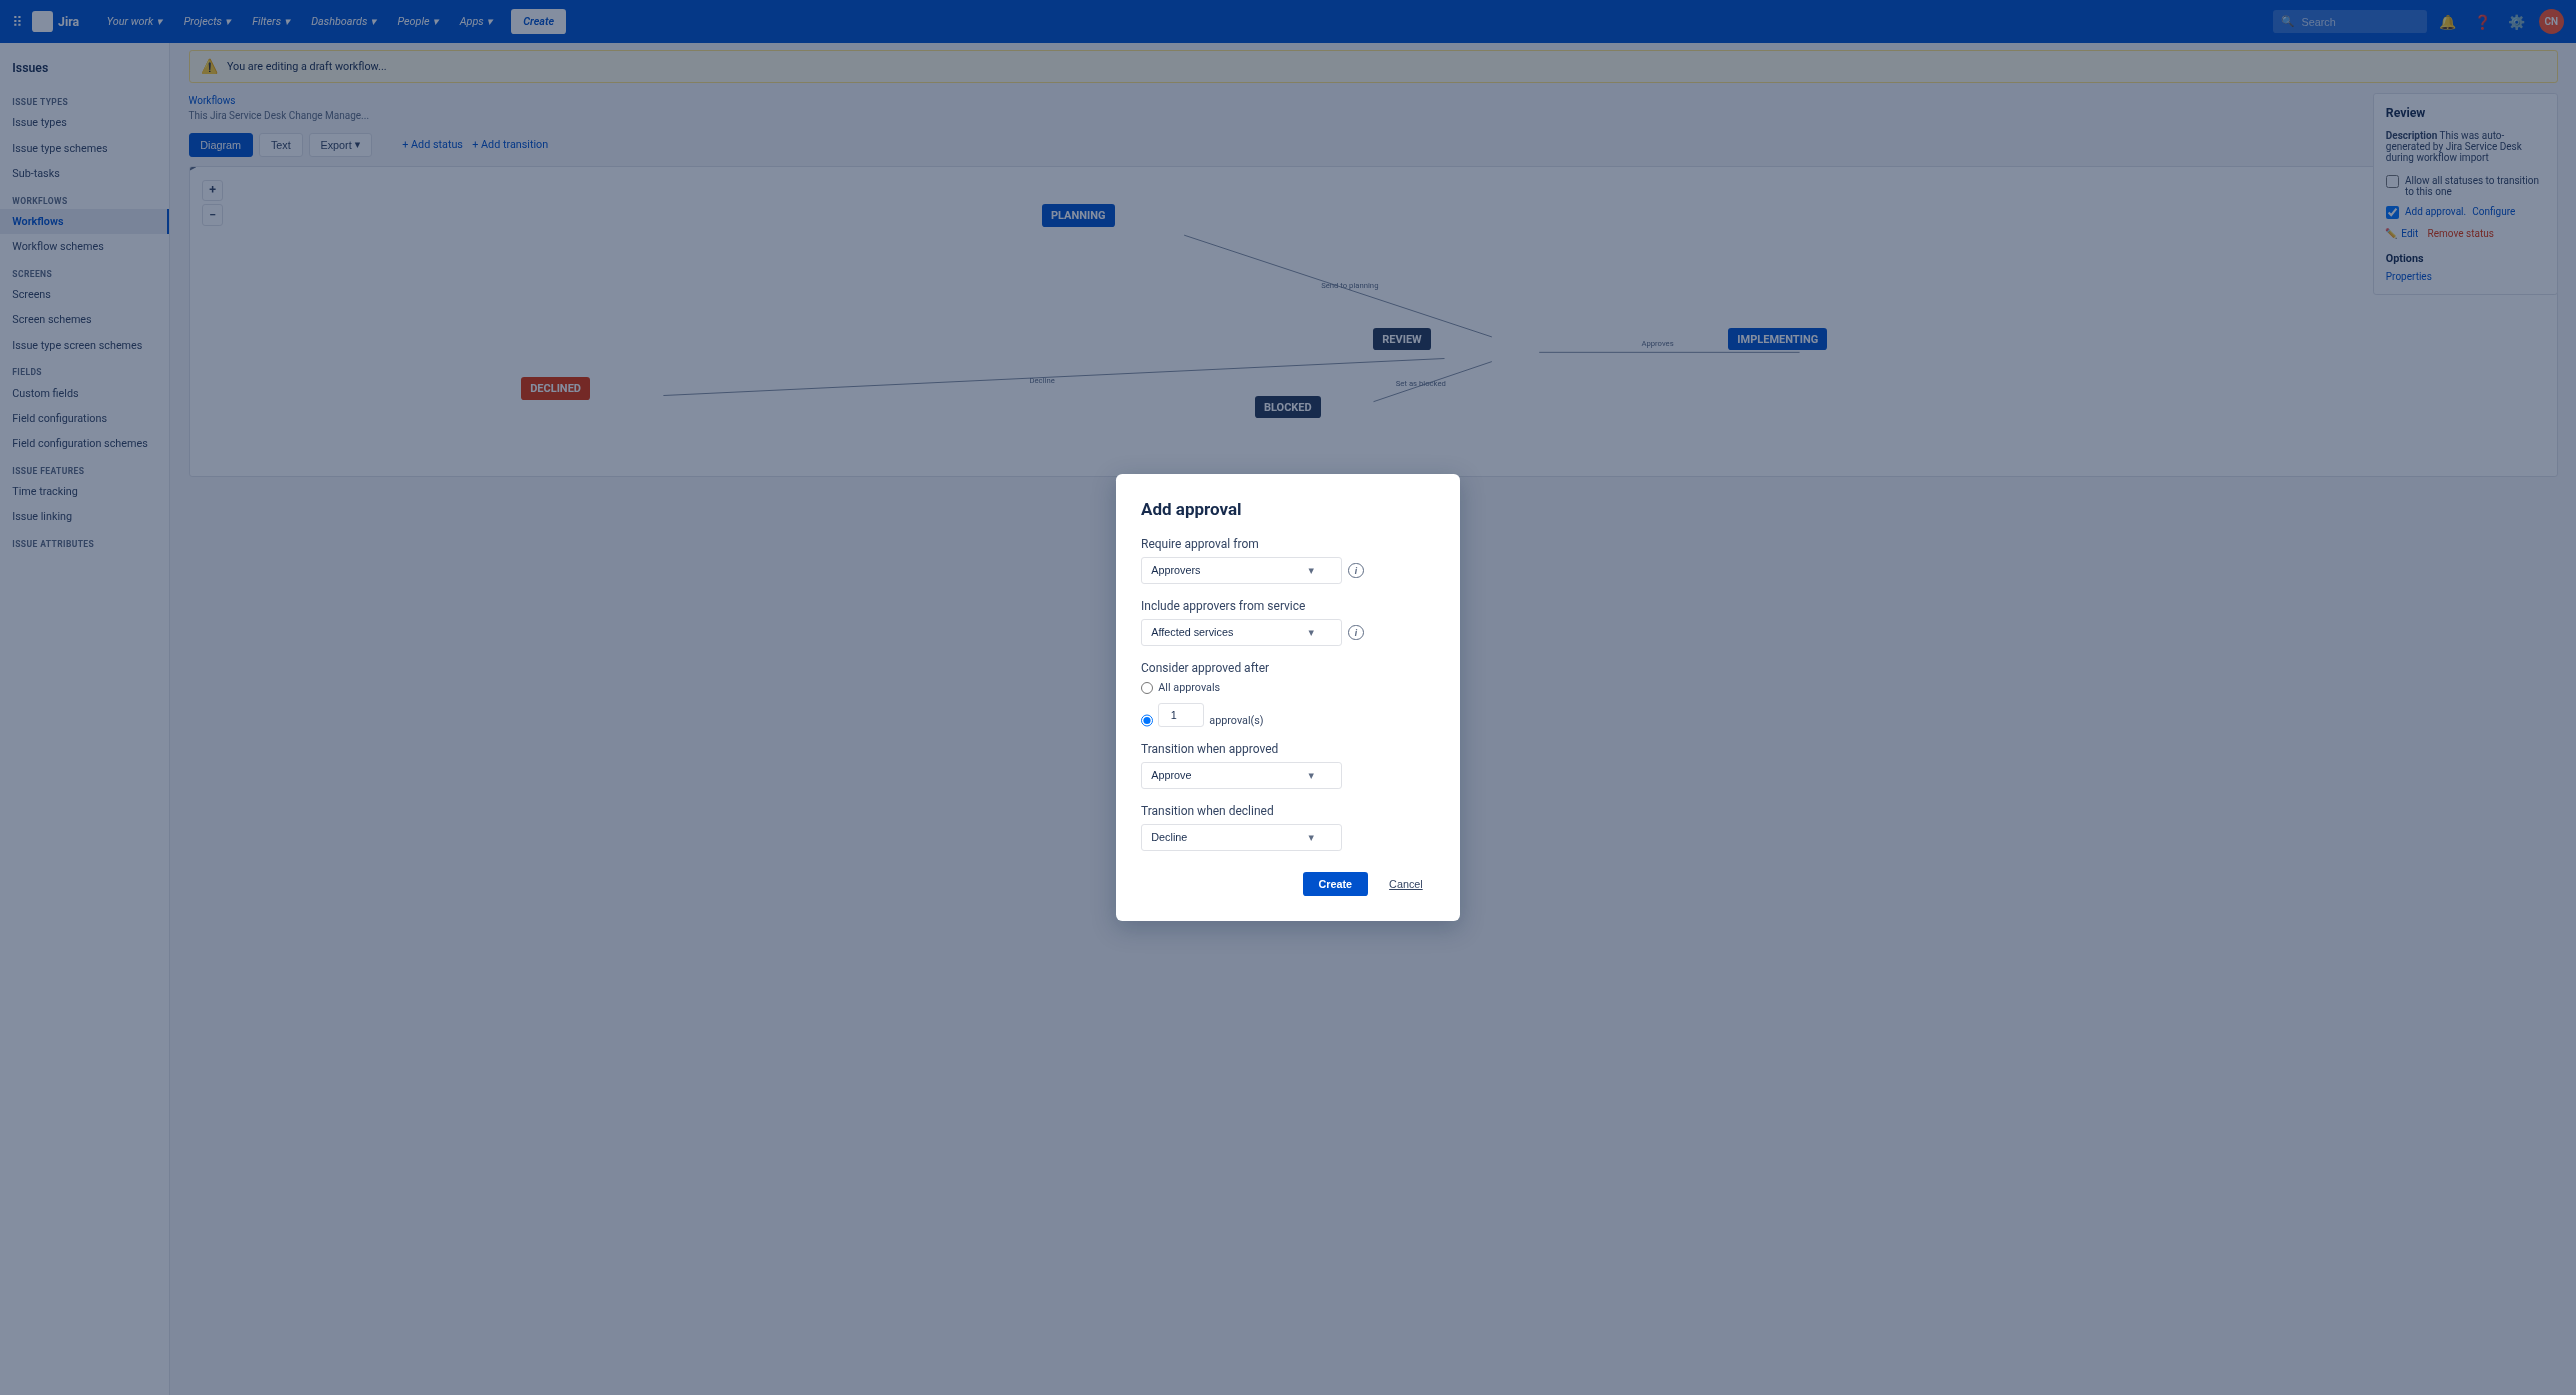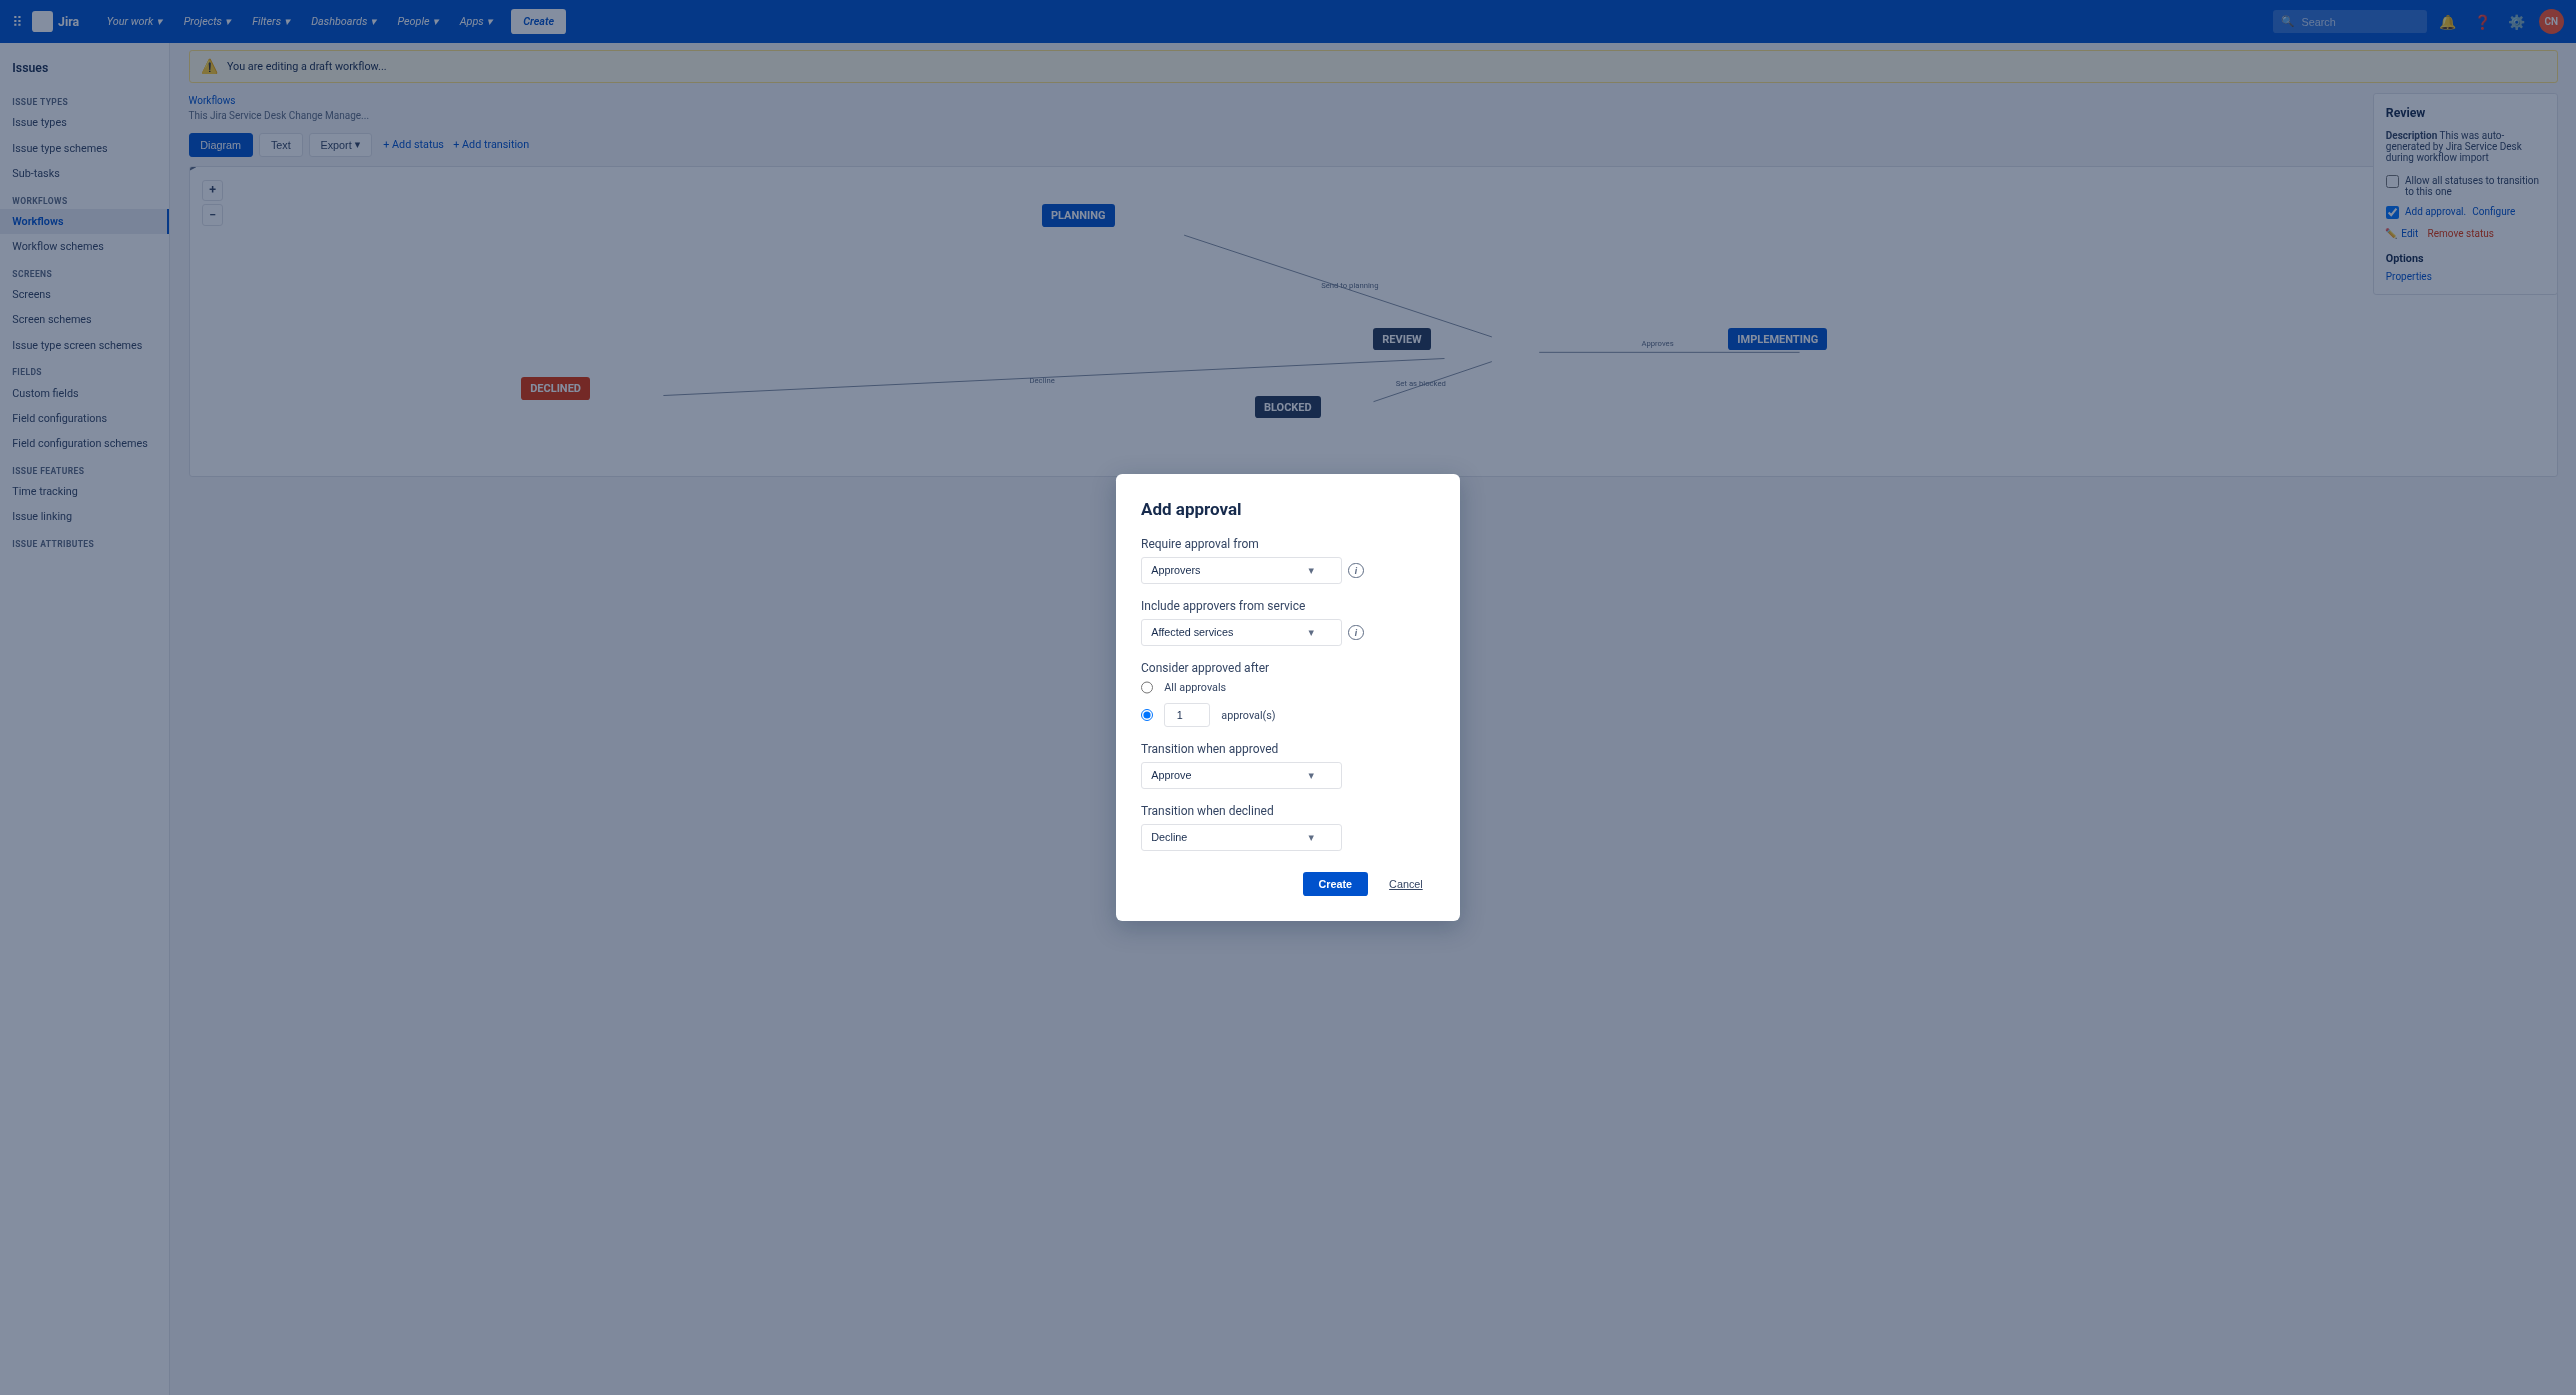--- a/index.html
+++ b/index.html
@@ -100,21 +100,21 @@
       border: 0.8px solid #dfe1e6;
       border-radius: 3.1px;
       background: white;
       cursor: pointer;
       font-size: 10.8px;
       color: #344563;
     }
     .tab-btn.active { background: #0052cc; color: white; border-color: #0052cc; }
     .export-btn { padding: 4.6px 10.8px; border: 0.8px solid #dfe1e6; border-radius: 3.1px; background: white; cursor: pointer; font-size: 10.8px; color: #344563; display: flex; align-items: center; gap: 3.1px; }
 
-    .toolbar-add { display: flex; align-items: flex-end; gap: 9.3px; margin-left: 5px; }
+    .toolbar-add { display: flex; align-items: flex-end; gap: 9.3px; margin-left: 24px; }
     .add-btn { color: #0052cc; cursor: pointer; font-size: 10.8px; display: flex; align-items: center; gap: 3.1px; }
 
     .workflow-diagram-area {
       background: white;
       border: 0.8px solid #dfe1e6;
       border-radius: 3.1px;
       min-height: 309px;
       position: relative;
       overflow: hidden;
     }
@@ -199,21 +199,21 @@
     .info-icon {
       width: 15.4px; height: 15.4px;
       border: 1.5px solid #5e6c84;
       border-radius: 50%;
       display: flex; align-items: center; justify-content: center;
       font-size: 9.3px; color: #5e6c84; font-style: italic; font-weight: 700;
       cursor: pointer; flex-shrink: 0;
     }
 
     .radio-group { display: flex; flex-direction: column; gap: 9.3px; }
-    .radio-row { display: flex; align-items: center; gap: 11px; font-size: 10.8px; color: #344563; }
+    .radio-row { display: flex; align-items: flex-end; gap: 5px; font-size: 10.8px; color: #344563; }
     .radio-input { width: 12.3px; height: 12.3px; cursor: pointer; }
     .number-input {
       width: 46px;
       padding: 4.6px 6.2px;
       border: 0.8px solid #dfe1e6;
       border-radius: 3.1px;
       font-size: 10.8px;
       color: #172b4d;
       text-align: center;
     }

